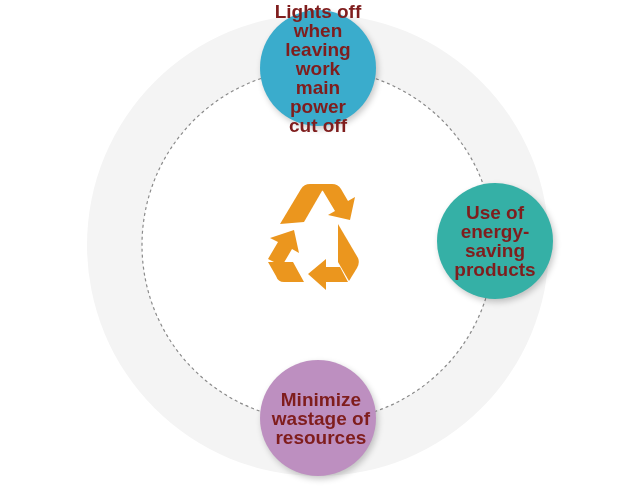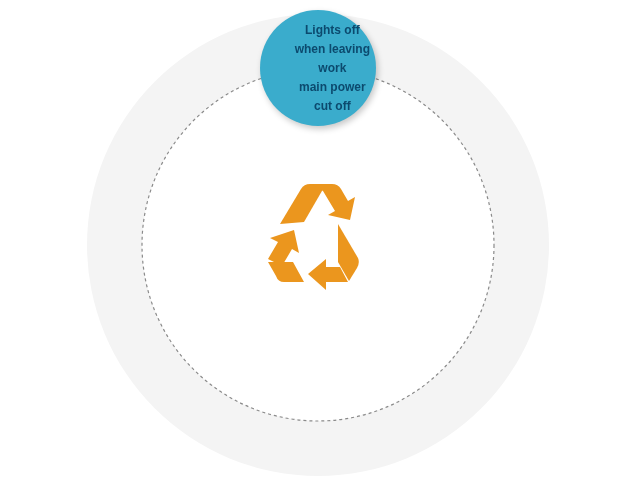--- a/index.html
+++ b/index.html
@@ -1,21 +1,21 @@
 <!DOCTYPE html>
 <html><head>
   <meta charset="utf-8">
   <style>
     html, body { margin: 0; padding: 0; background: #ffffff; }
     body { width: 638px; height: 490px; position: relative; overflow: hidden; font-family: "Liberation Sans", "DejaVu Sans", sans-serif; }
     #stage { position: absolute; left: 0; top: 0; width: 638px; height: 490px; }
     .node {
       position: absolute; width: 116px; height: 116px; border-radius: 50%;
       display: flex; align-items: center; justify-content: flex-end; text-align: center;
-      color: #0c4a6e; font-weight: bold; font-size: 12px; line-height: 19px;
+      color: #7f1d1d; font-weight: bold; font-size: 19px; line-height: 19px;
       box-shadow: 2px 3px 6px rgba(0,0,0,0.22);
     }
     .node-text { display: block; padding: 0 6px; white-space: pre-line; }
     #node-top    { left: 260px; top: 10px; }
     #node-right  { left: 437px; top: 183px; }
     #node-bottom { left: 260px; top: 360px; }
     #node-left   { left: 83px;  top: 183px; }
   </style>
 </head>
 <body>
@@ -41,13 +41,23 @@
     </g>
   </svg>
 
   <div class="node" id="node-top" style="background: rgb(58, 172, 204);">
     <span class="node-text">Lights off
 when leaving
 work
 main power
 cut off</span>
   </div>
+  <div class="node" id="node-right" style="background: rgb(53, 176, 166);">
+    <span class="node-text">Use of
+energy-saving
+products</span>
+  </div>
+  <div class="node" id="node-bottom" style="background: rgb(189, 143, 192);">
+    <span class="node-text">Minimize
+wastage of
+resources</span>
+  </div>
 </div>
 
 </body></html>

